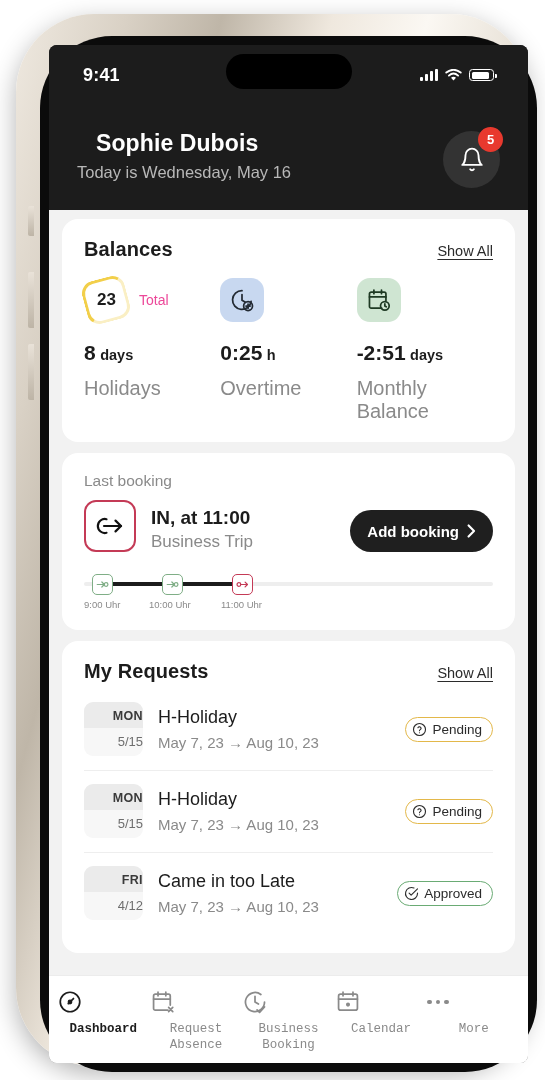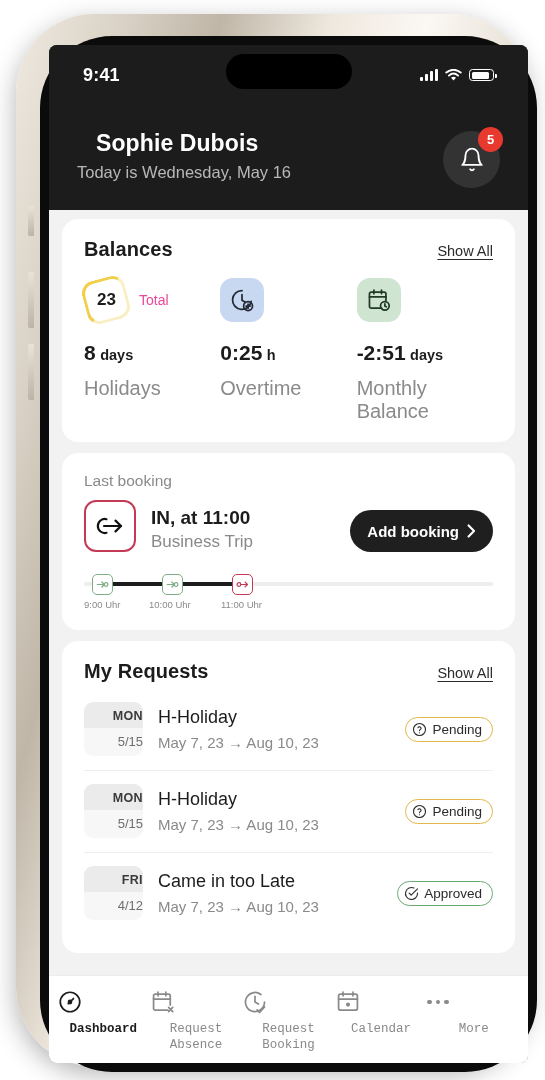--- a/index.html
+++ b/index.html
@@ -504,21 +504,21 @@
             <div class="tab-label">Request
 Absence</div>
           </div>
 
           <div class="tab">
             <svg width="26" height="26" viewBox="0 0 24 24" fill="none" stroke="#8a8a8a" stroke-width="1.6" stroke-linecap="round" stroke-linejoin="round">
               <path d="M20.8 12a8.8 8.8 0 1 1-3.4-6.9"></path>
               <path d="M12 6.8V12l3.2 1.9"></path>
               <path d="M13.9 19.2l2.3 2.3 4.6-5"></path>
             </svg>
-            <div class="tab-label">Request
+            <div class="tab-label">Business
 Booking</div>
           </div>
 
           <div class="tab">
             <svg width="26" height="26" viewBox="0 0 24 24" fill="none" stroke="#8a8a8a" stroke-width="1.6" stroke-linecap="round" stroke-linejoin="round">
               <rect x="3.3" y="4.8" width="17.4" height="14.8" rx="1.8"></rect>
               <path d="M3.3 9.3h17.4"></path>
               <path d="M7.4 2.9v3.4M16.6 2.9v3.4"></path>
               <circle cx="12" cy="14.4" r="1.1" fill="#8a8a8a"></circle>
             </svg>

